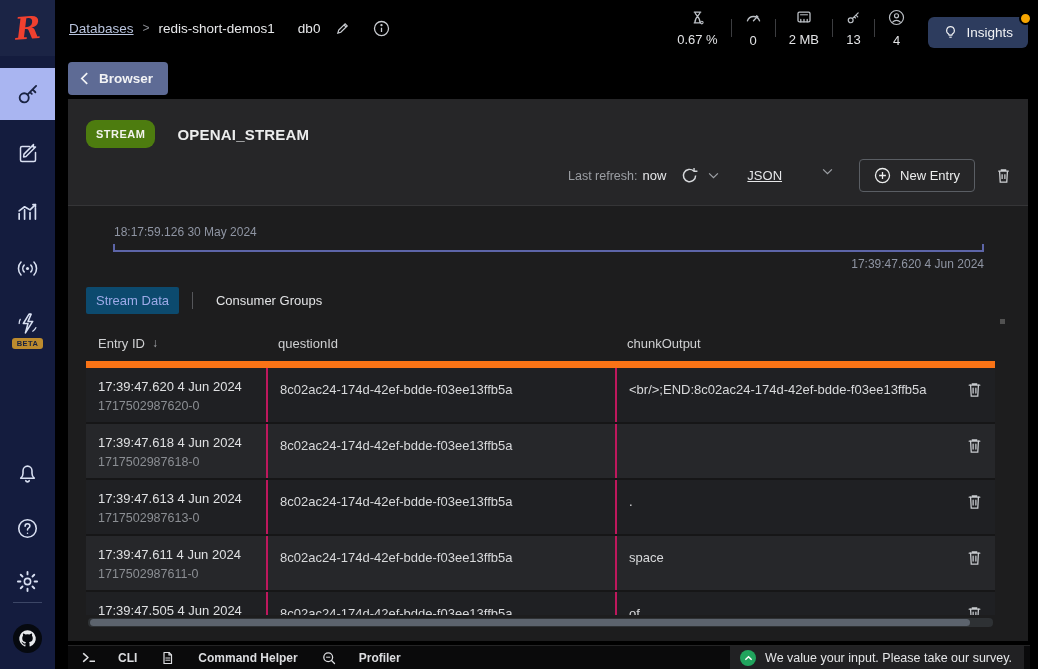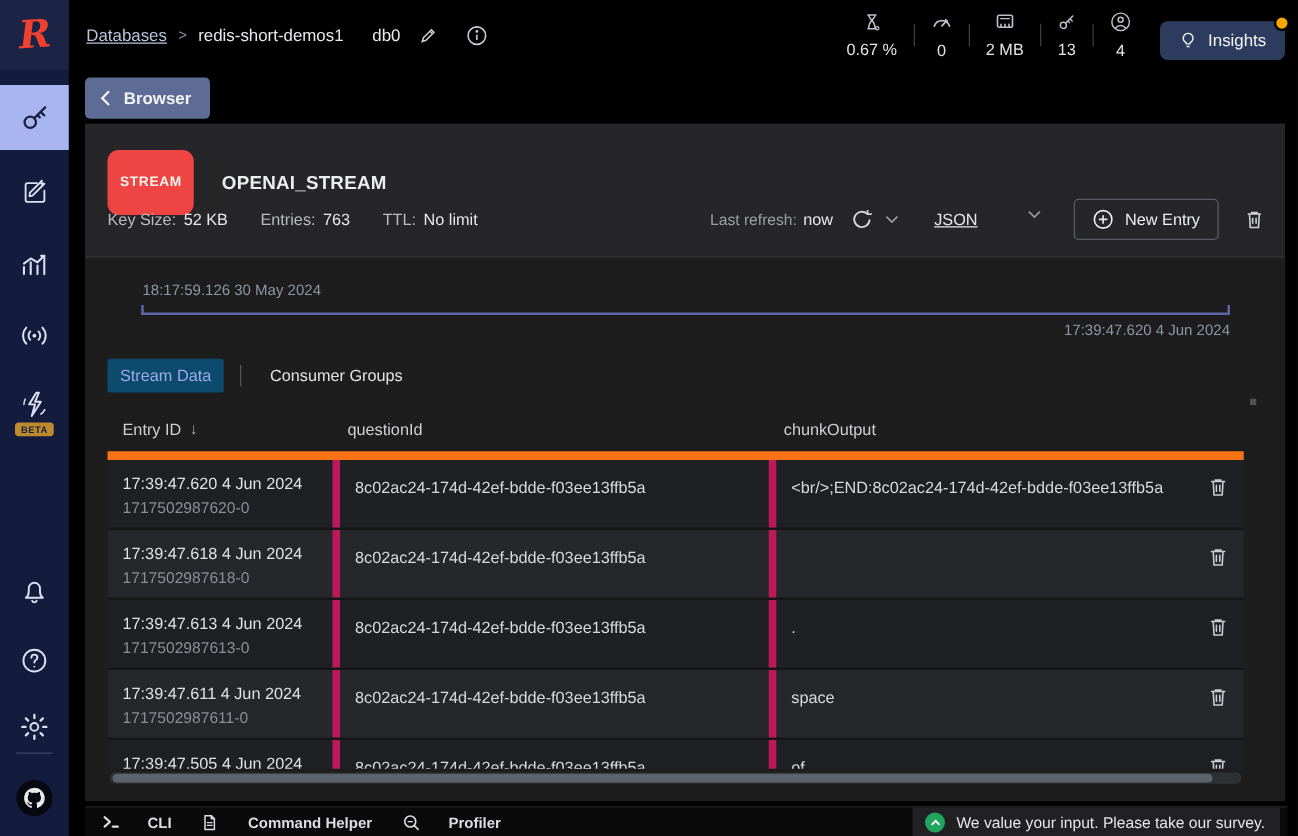--- a/index.html
+++ b/index.html
@@ -44,22 +44,22 @@
   
   .back-btn { position:absolute; left:68px; top:62px; height:33px; background:#5e6b95; border-radius:4px;
     display:flex; align-items:center; gap:10px; padding:0 15px 0 12px; font-size:13.5px; font-weight:bold;
     color:#f2f3f5; cursor:pointer; }
 
   
   .panel { position:absolute; left:68px; top:99px; width:960px; height:542px; background:#1d1d1e; }
   .key-header { position:absolute; left:0; top:0; width:100%; height:107px; background:#262628;
     border-bottom:1px solid #353537; }
   .badge-row { position:absolute; left:18px; top:21px; display:flex; align-items:center; gap:22px; }
-  .type-badge { background:#ef4444; color:#f2f3ec; font-size:11px; font-weight:bold; letter-spacing:.5px;
-    padding:20px 10px; border-radius:9px; }
+  .type-badge { background:#4d7c0f; color:#f2f3ec; font-size:11px; font-weight:bold; letter-spacing:.5px;
+    padding:8px 10px; border-radius:9px; }
   .key-name { font-size:15px; font-weight:bold; color:#eceded; letter-spacing:.2px; }
   .meta-row { position:absolute; left:18px; top:69px; display:flex; gap:26px; font-size:13px; }
   .meta-pair { display:flex; gap:6px; }
   .meta-label { color:#b9bbbe; }
   .meta-value { color:#e6e7e9; }
   .controls { position:absolute; right:16px; top:60px; display:flex; align-items:center; }
   .refresh-label { color:#9b9ea3; font-size:12.5px; }
   .refresh-value { color:#e6e7e9; font-size:13px; margin-left:5px; }
   .ctl-icon { color:#d5d7da; margin-left:14px; cursor:pointer; }
   .chev { color:#9da0a5; margin-left:9px; cursor:pointer; }
@@ -85,21 +85,21 @@
   .table { position:absolute; left:18px; top:226px; width:909px; }
   .tgrid { display:grid; grid-template-columns:180px 349px 1fr 42px; }
   .thead { height:43px; border-bottom:7px solid #f97316; align-items:center; color:#cfd0d2; font-size:13px; }
   .th { padding-left:12px; display:flex; align-items:center; gap:7px; }
   .sort-arrow { color:#a9abaf; font-size:12px; cursor:pointer; }
   .tbody { height:247px; overflow:hidden; }
   .trow { height:56px; border-bottom:2px solid #161617; cursor:pointer; }
   .trow:nth-child(odd) { background:#1f2023; }
   .trow:nth-child(even) { background:#26272a; }
   .cell { padding:11px 8px 0 12px; font-size:13px; color:#d8d9db; overflow:hidden; white-space:nowrap; }
-  .cell.b { border-left:6px solid #be185d; }
+  .cell.b { border-left:2px solid #be185d; }
   .row-date { color:#dfe0e2; font-size:13px; }
   .row-id { color:#8b8e93; font-size:12.5px; margin-top:5px; }
   .row-trash { display:flex; justify-content:center; padding-top:13px; color:#c9ccd0; cursor:pointer; }
   .hscroll { position:absolute; left:20px; top:519px; width:905px; height:9px; border-radius:4px;
     background:#2e3134; cursor:pointer; }
   .hscroll .thumb { position:absolute; left:2px; top:1px; width:880px; height:7px; border-radius:4px; background:#5c636d; }
   .vdot { position:absolute; left:932px; top:220px; width:5px; height:5px; background:#515151; cursor:pointer; }
 
   
   .bottom-bar { position:absolute; left:68px; top:645px; width:962px; height:24px; background:#0a0a0b;
@@ -296,34 +296,20 @@
     <span>Browser</span>
   </div>
 
   <div class="panel">
 
     <div class="key-header">
       <div class="badge-row">
         <span class="type-badge">STREAM</span>
         <span class="key-name">OPENAI_STREAM</span>
       </div>
-      <div class="meta-row" id="meta-row">
-          <div class="meta-pair">
-            <span class="meta-label">Key Size:</span>
-            <span class="meta-value">52 KB</span>
-          </div>
-          <div class="meta-pair">
-            <span class="meta-label">Entries:</span>
-            <span class="meta-value">763</span>
-          </div>
-          <div class="meta-pair">
-            <span class="meta-label">TTL:</span>
-            <span class="meta-value">No limit</span>
-          </div>
-        </div>
       <div class="controls">
         <span class="refresh-label">Last refresh:</span>
         <span class="refresh-value">now</span>
         <span class="ctl-icon">
           <svg width="19" height="19" viewBox="0 0 18 18" fill="none" stroke="currentColor" stroke-width="1.4">
               <path d="M14.8 9a5.8 5.8 0 1 1-1.8-4.2"></path>
               <path d="M13.3 1.8v3.2h3.2" stroke-width="1.3"></path>
             </svg>
         </span>
         <span class="chev">

